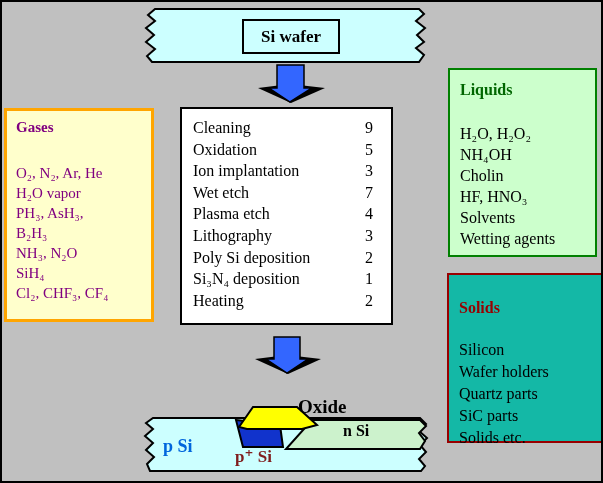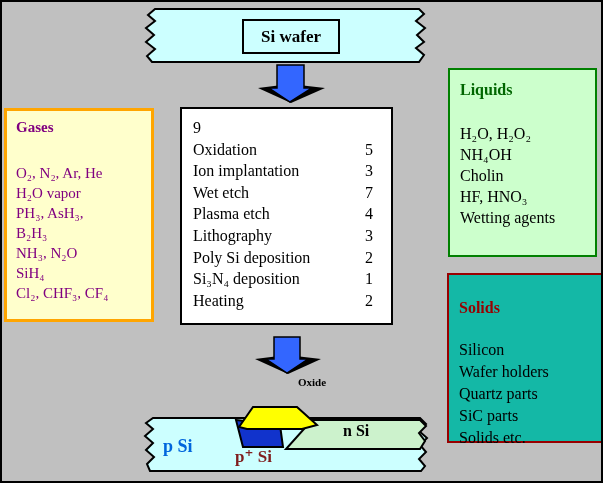--- a/index.html
+++ b/index.html
@@ -51,21 +51,21 @@
   
   .solids-box {
     left:445px; top:271px; width:165px; height:170px;
     background:#14b8a6; border:2px solid #990000; box-sizing:border-box;
     padding:24px 2px 0 10px; color:#000;
   }
   .solids-box .box-title { font-weight:bold; font-size:16px; color:#990000; margin-bottom:22px; }
   .solid-line { font-size:16px; line-height:22px; white-space:nowrap; }
 
   
-  .lbl-oxide  { left:296px; top:374px; font-weight:bold; font-size:11px; color:#000; }
+  .lbl-oxide  { left:296px; top:394px; font-weight:bold; font-size:19px; color:#000; }
   .lbl-nsi    { left:341px; top:420px; font-weight:bold; font-size:16px; color:#000; }
   .lbl-psi    { left:161px; top:434px; font-weight:bold; font-size:18px; color:#0066DD; }
   .lbl-ppsi   { left:233px; top:444px; font-weight:bold; font-size:17px; color:#7f1d1d; }
 </style>
 </head>
 <body>
 
 <div id="screen">
 
   <svg id="shape-layer" viewBox="0 0 599 479">
@@ -93,20 +93,21 @@
       <path d="M237,425 L251,405 L295,405 L315,423 L300,427 L245,427 Z" fill="#FFFF00" stroke="#000" stroke-width="2"></path>
     </g>
   </svg>
 
   <div class="abs si-wafer-box">
     <span>Si wafer</span>
   </div>
 
   <div class="abs process-box">
     <div class="proc-row">
+      <span>Cleaning</span>
       <span>9</span>
     </div>
     <div class="proc-row">
       <span>Oxidation</span>
       <span>5</span>
     </div>
     <div class="proc-row">
       <span>Ion implantation</span>
       <span>3</span>
     </div>
@@ -146,20 +147,21 @@
     <div class="gas-line">SiH₄</div>
     <div class="gas-line">Cl₂, CHF₃, CF₄</div>
   </div>
 
   <div class="abs liquids-box">
     <div class="box-title">Liquids</div>
     <div class="liquid-line">H₂O, H₂O₂</div>
     <div class="liquid-line">NH₄OH</div>
     <div class="liquid-line">Cholin</div>
     <div class="liquid-line">HF, HNO₃</div>
+    <div class="liquid-line">Solvents</div>
     <div class="liquid-line">Wetting agents</div>
   </div>
 
   <div class="abs solids-box">
     <div class="box-title">Solids</div>
     <div class="solid-line">Silicon</div>
     <div class="solid-line">Wafer holders</div>
     <div class="solid-line">Quartz parts</div>
     <div class="solid-line">SiC parts</div>
     <div class="solid-line">Solids etc.</div>

